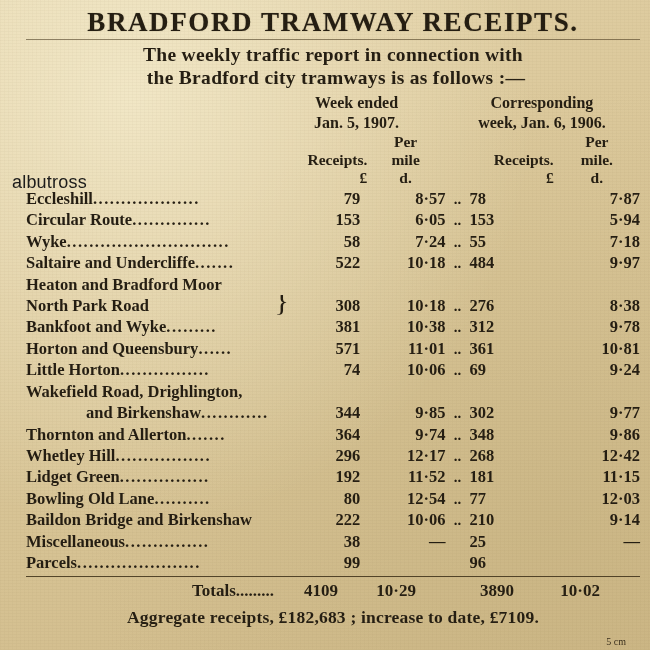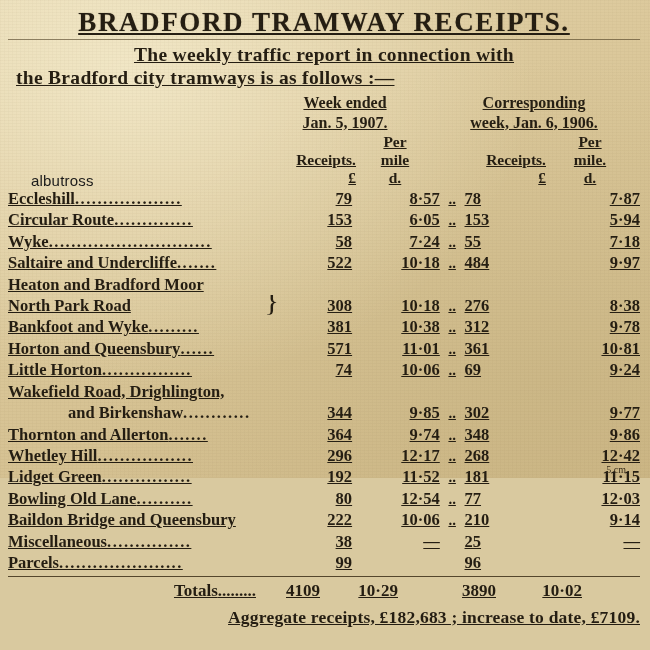--- a/index.html
+++ b/index.html
@@ -9,29 +9,28 @@
   body {
     width: 650px;
     height: 650px;
     overflow: hidden;
     background: #d9c99f;
     font-family: "Liberation Serif", serif;
   }
   .clipping {
     position: relative;
     width: 650px;
-    height: 478px;
+    height: 650px;
     background:
       radial-gradient(ellipse at 20% 15%, rgba(255,250,225,0.55), rgba(255,250,225,0) 55%),
       radial-gradient(ellipse at 85% 80%, rgba(190,170,120,0.35), rgba(190,170,120,0) 60%),
       linear-gradient(160deg, #e4d4ab 0%, #dcc99c 35%, #d6c293 65%, #cfb988 100%);
     box-sizing: border-box;
-    padding: 6px 10px 0 8px;
+    padding: 6px 10px 0 26px;
     color: #241d12;
-    text-decoration: underline;
   }
   .grain {
     position: absolute;
     inset: 0;
     pointer-events: none;
     background-image:
       repeating-linear-gradient(0deg, rgba(120,100,60,0.05) 0px, rgba(120,100,60,0.05) 1px, rgba(255,255,255,0) 1px, rgba(255,255,255,0) 3px),
       repeating-linear-gradient(90deg, rgba(120,100,60,0.04) 0px, rgba(120,100,60,0.04) 1px, rgba(255,255,255,0) 1px, rgba(255,255,255,0) 4px);
     opacity: 0.7;
   }
@@ -48,21 +47,21 @@
     padding-bottom: 3px;
   }
   .lede {
     text-align: center;
     font-size: 19.5px;
     font-weight: bold;
     line-height: 1.18;
     letter-spacing: 0.3px;
     margin: 3px 2px 2px 2px;
   }
-  .lede .l2 { display: block; text-align: left; padding-left: 6px;}
+  .lede .l2 { display: block; text-align: center; padding-left: 6px;}
   .colhead {
     display: flex;
     font-size: 16px;
     font-weight: bold;
     line-height: 1.15;
     margin-top: 4px;
   }
   .colhead .spacer { width: 248px; }
   .colhead .grp {
     text-align: center;
@@ -77,24 +76,24 @@
     line-height: 1.12;
     margin-top: 1px;
   }
   .subhead .spacer { width: 248px; }
   .subhead .c-receipts { width: 100px; text-align: right; }
   .subhead .c-per { width: 78px; text-align: center; }
   .subhead .c-receipts2 { width: 112px; text-align: right; }
   .subhead .c-per2 { width: 88px; text-align: center; }
   .watermark {
     position: absolute;
-    left: 31px;
+    left: 12px;
     top: 172px;
     font-family: "Liberation Sans", sans-serif;
-    font-size: 15px;
+    font-size: 18px;
     color: #1a1a1a;
     letter-spacing: 0.2px;
   }
   table.tram {
     width: 100%;
     border-collapse: collapse;
     font-size: 16.5px;
     font-weight: bold;
     margin-top: 1px;
   }
@@ -142,21 +141,21 @@
     font-weight: bold;
     margin-top: 4px;
   }
   .totals .lbl { width: 248px; text-align: right; padding-right: 6px;}
   .totals .t1 { width: 58px; text-align: right; }
   .totals .t2 { width: 78px; text-align: right; padding-right: 6px;}
   .totals .t3 { width: 22px; }
   .totals .t4 { width: 70px; text-align: right; }
   .totals .t5 { width: 86px; text-align: right; padding-right: 14px;}
   .aggregate {
-    text-align: right;
+    text-align: center;
     font-size: 17.5px;
     font-weight: bold;
     margin-top: 6px;
     letter-spacing: 0.2px;
   }
   .scale {
     position: absolute;
     right: 24px;
     bottom: 3px;
     font-size: 10px;
@@ -323,21 +322,21 @@
         </tr>
         <tr>
           <td class="name"><span class="nm">Bowling Old Lane</span><span class="dots">..........</span></td>
           <td class="r1">80</td>
           <td class="p1">12·54</td>
           <td class="dd">..</td>
           <td class="r2">77</td>
           <td class="p2">12·03</td>
         </tr>
         <tr>
-          <td class="name"><span class="nm">Baildon Bridge and Queensbury</span><span class="dots"></span></td>
+          <td class="name"><span class="nm">Baildon Bridge and Birkenshaw</span><span class="dots"></span></td>
           <td class="r1">222</td>
           <td class="p1">10·06</td>
           <td class="dd">..</td>
           <td class="r2">210</td>
           <td class="p2">9·14</td>
         </tr>
         <tr>
           <td class="name"><span class="nm">Miscellaneous</span><span class="dots">...............</span></td>
           <td class="r1">38</td>
           <td class="p1">—</td>

